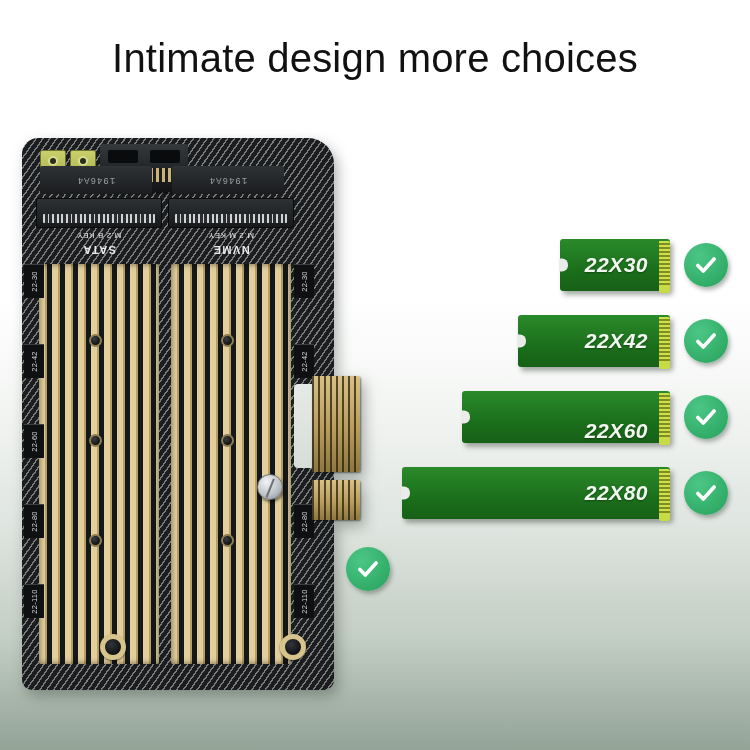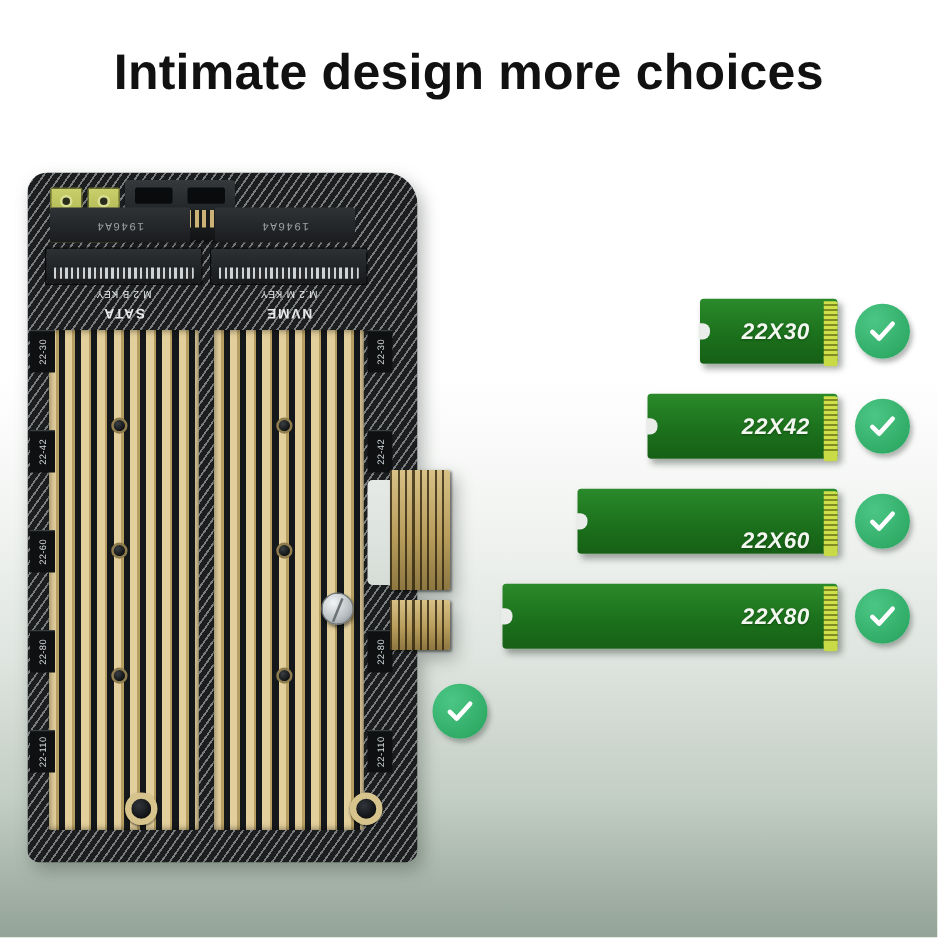--- a/index.html
+++ b/index.html
@@ -15,21 +15,21 @@
         #ffffff 0%, #ffffff 40%, #f2f4f2 55%,
         #dfe5e0 70%, #c3cec4 85%, #93a396 100%);
   }
 
   
   .title {
     position: absolute;
     top: 36px; left: 0; width: 750px;
     text-align: center;
     font-size: 40px;
-    font-weight: 700;
+    font-weight: 400;
     color: #111;
     letter-spacing: .2px;
     white-space: nowrap;
   }
 
   
   #adapter {
     position: absolute;
     left: 22px; top: 138px;
     width: 312px; height: 552px;
@@ -251,21 +251,21 @@
     background: repeating-linear-gradient(180deg,
       #cfe04a 0px,#cfe04a 2.4px, #7f8c22 2.4px,#7f8c22 4px);
     border-radius: 0 2px 2px 0;
   }
   .ssd-fingers::after {
     content:""; position:absolute; right:0; bottom:-4px;
     width:11px; height:8px; background:#c9da47; border-radius:0 0 2px 2px;
   }
   .ssd-label {
     color: #f2f7f0;
-    font-size: 18px;
+    font-size: 21px;
     font-style: italic;
     font-weight: 700;
     font-family: "Liberation Sans", sans-serif;
     letter-spacing: .5px;
     margin-right: 22px;
     text-shadow: 0 1px 2px rgba(0,0,0,.35);
     white-space: nowrap;
   }
   .check {
     width: 44px; height: 44px;

